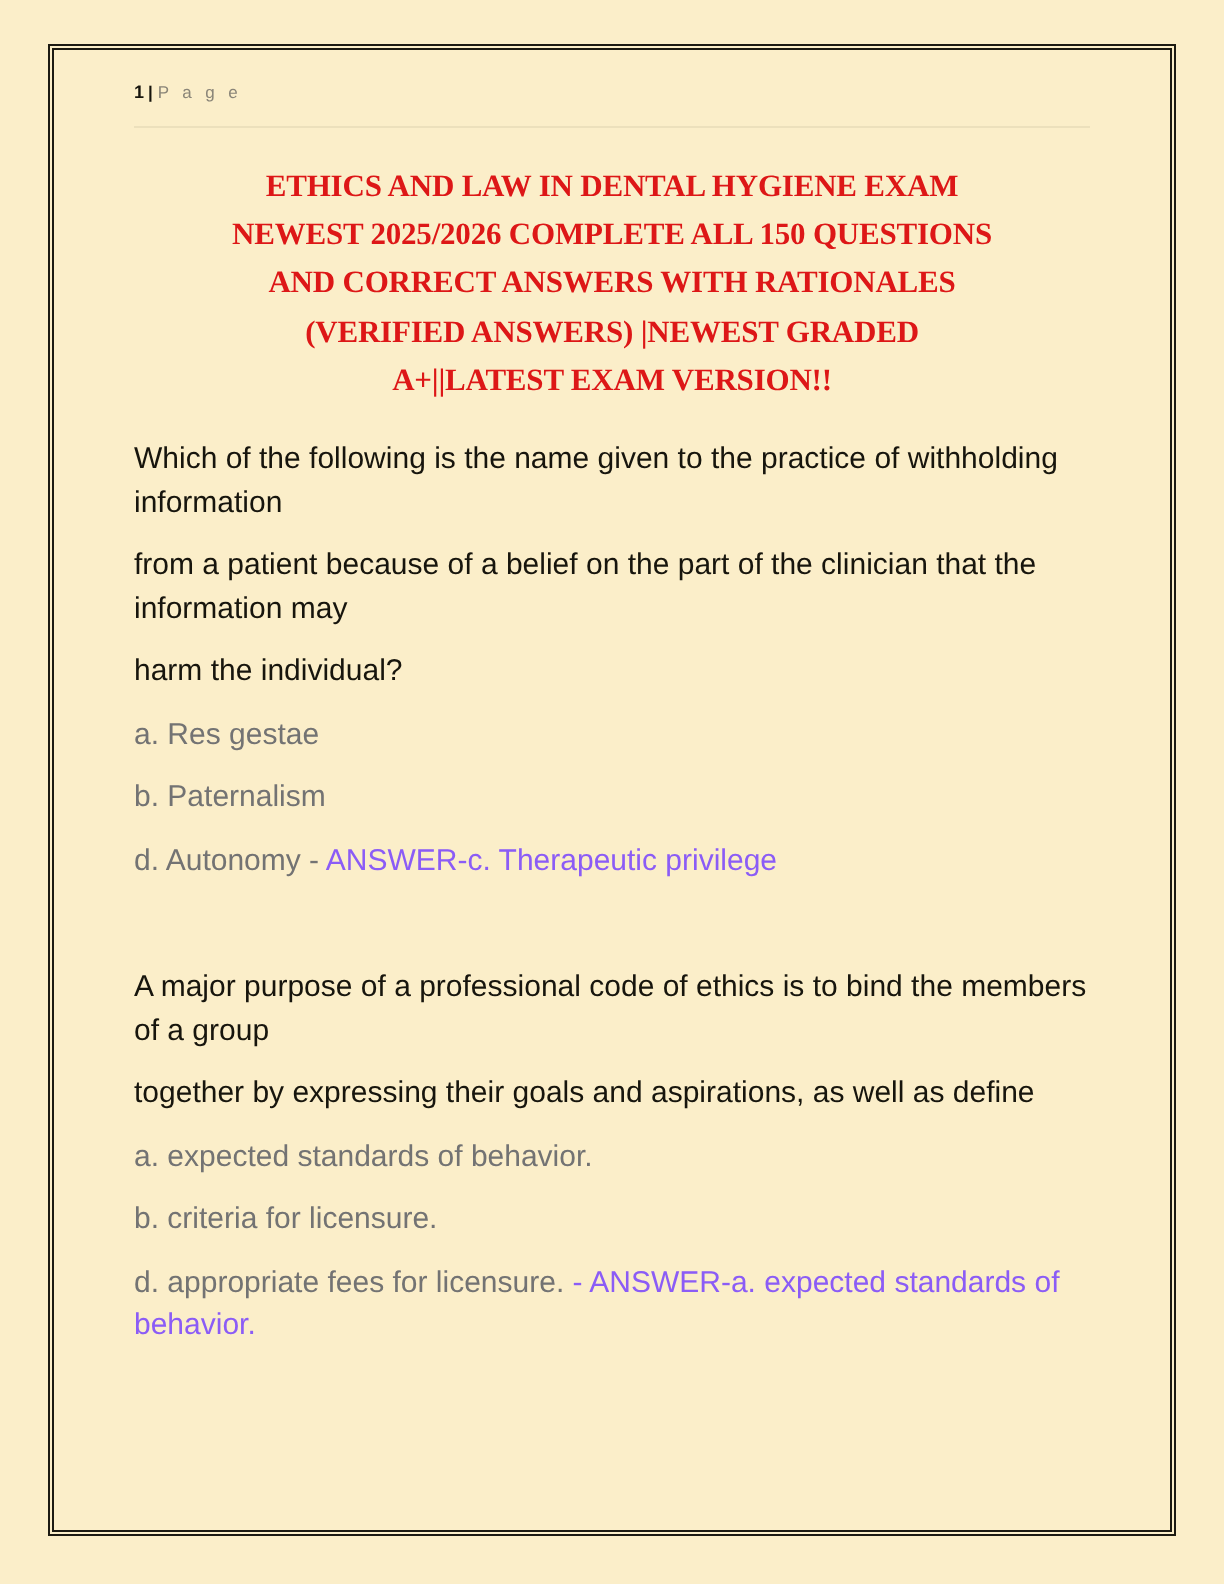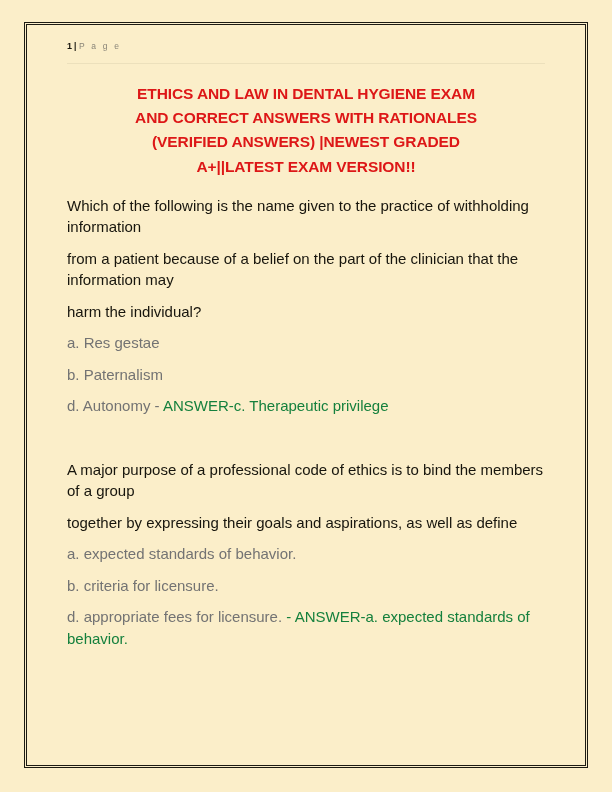--- a/index.html
+++ b/index.html
@@ -83,57 +83,59 @@
     padding: 0 18px;
     text-align: center;
     color: #dd1717;
     font-weight: bold;
     font-size: 15.5px;
     line-height: 24.2px;
     letter-spacing: -0.1px;
   }
   .doc-title .tline {
     display: block;
+    font-family: Liberation Serif, serif;
   }
 
   
   .doc-body {
     margin-top: 16px;
     padding: 0 22px 0 22px;
     color: #17150d;
     font-size: 15px;
     line-height: 21.5px;
   }
   .para {
     margin: 0 0 10px 0;
   }
   .para.gap-after {
     margin-bottom: 42px;
   }
   .ans {
-    color: #15803d;
+    color: #8b5cf6;
   }
   .blk {
     color: #737373;
   }
 </style>
 </head>
 <body>
 
 <div class="page">
   <div class="page-frame">
     <div class="page-inner">
 
       <div class="doc-header">
         <span class="pagenum">1</span><span class="sep">|</span><span class="pageword">P a g e</span>
       </div>
       <div class="header-rule"></div>
 
       <div class="doc-title">
         <span class="tline">ETHICS AND LAW IN DENTAL HYGIENE EXAM</span>
+        <span class="tline">NEWEST 2025/2026 COMPLETE ALL 150 QUESTIONS</span>
         <span class="tline">AND CORRECT ANSWERS WITH RATIONALES</span>
         <span class="tline">(VERIFIED ANSWERS) |NEWEST GRADED</span>
         <span class="tline">A+||LATEST EXAM VERSION!!</span>
       </div>
 
       <div class="doc-body">
 
         <div>
           <p class="para">Which of the following is the name given to the practice of withholding information</p>
           <p class="para">from a patient because of a belief on the part of the clinician that the information may</p>

